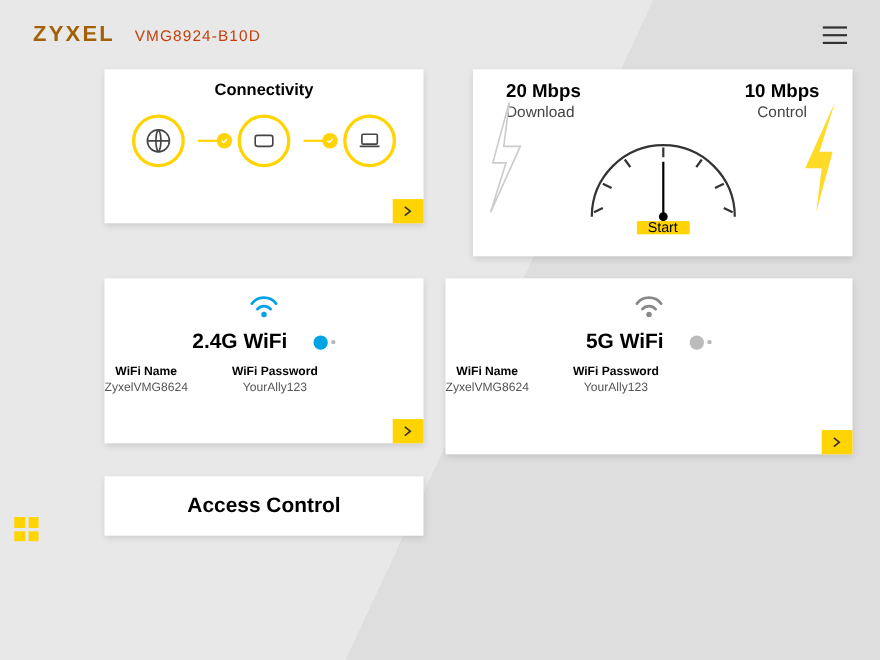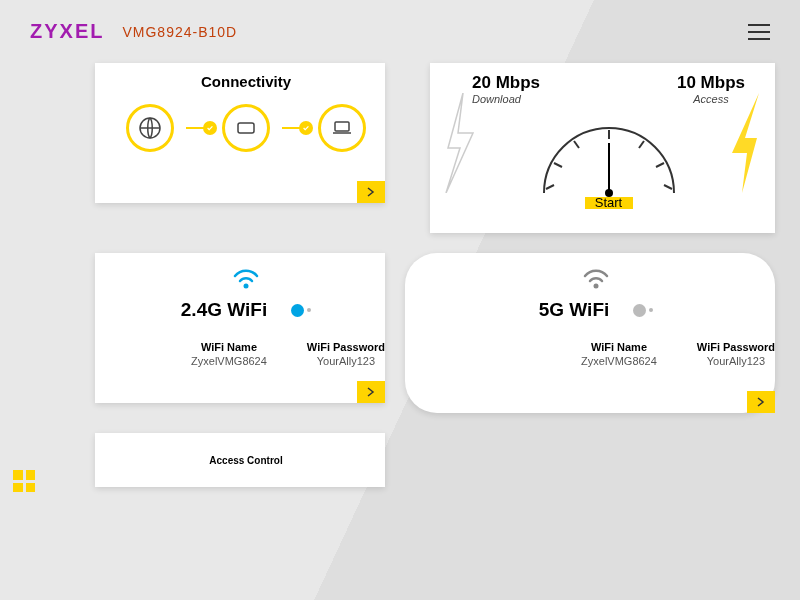--- a/index.html
+++ b/index.html
@@ -5,35 +5,34 @@
 * { box-sizing: border-box; margin: 0; padding: 0; }
 body {
   width: 800px; height: 600px;
   font-family: Arial, Helvetica, sans-serif;
   background: linear-gradient(115deg, #e8e8e8 0%, #e8e8e8 55%, #dedede 55%, #dedede 100%);
   position: relative; overflow: hidden;
 }
 .header {
   display: flex; align-items: center; padding: 20px 30px 10px;
 }
-.brand { font-weight: 900; font-size: 20px; letter-spacing: 2px; color: #a21caf; }
+.brand { font-weight: 900; font-size: 20px; letter-spacing: 2px; color: #a16207; }
 .model { font-size: 14px; color: #c2410c; margin-left: 18px; letter-spacing: 1px; }
 .menu-icon { margin-left: auto; cursor: pointer; display:flex; flex-direction:column; gap:5px; }
 .menu-icon span{ display:block; width:22px; height:2px; background:#333; }
 
 .grid {
   display: grid;
   grid-template-columns: 290px 370px;
   gap: 20px;
   padding: 10px 0 0 95px;
 }
 .card {
   background: #fff; position: relative;
   box-shadow: 0 2px 6px rgba(0,0,0,.12);
-  padding-left: 12px;
 }
 .card-title { font-weight: 700; font-size: 15px; text-align: center; padding: 10px 0 8px; }
 .card-action {
   position: absolute; bottom: 0; right: 0;
   width: 28px; height: 22px; background: #ffd400;
   display:flex; align-items:center; justify-content:center; cursor:pointer;
 }
 .card-action svg{width:10px;height:10px;}
 
 
@@ -46,46 +45,46 @@
 .circ svg{width:24px;height:24px;stroke:#444;fill:none;stroke-width:1.5;}
 .link-line{width:24px;height:2px;background:#ffd400;position:relative;}
 .dot{width:14px;height:14px;background:#ffd400;border-radius:50%;position:absolute;top:-6px;display:flex;align-items:center;justify-content:center;}
 .dot.right{right:-7px;}
 .dot svg{width:8px;height:8px;}
 
 
 .speed{height:170px;margin-left:25px;}
 .speed-top{display:flex;justify-content:space-between;padding:10px 30px 0;}
 .sv{font-weight:700;font-size:17px;}
-.sl{font-size:11px;color:#444;font-style:italic;}
+.sl{font-size:14px;color:#444;}
 .gauge-wrap{position:relative;display:flex;justify-content:center;}
 .start-lbl{font-weight:400;font-size:13px;margin-top:-2px;text-align:center;}
 .start-hl{position:absolute;bottom:1px;left:50%;transform:translateX(-50%);width:48px;height:12px;background:#ffd400;z-index:0;}
 .start-txt{position:relative;z-index:1;}
 .bolt{position:absolute;}
 .bolt.l{left:8px;top:30px;}
 .bolt.r{right:8px;top:30px;}
 
 
 .wifi{height:150px;text-align:center;}
-.wifi5{height:160px;border-radius:32px;}
+.wifi5{height:160px;}
 .wifi-icon{margin:14px auto 6px;}
 .wifi-title{font-weight:700;font-size:19px;display:inline-flex;align-items:center;gap:24px;}
 .toggle{display:inline-flex;align-items:center;gap:3px;}
 .tcirc{width:13px;height:13px;border-radius:50%;}
 .tdot{width:4px;height:4px;border-radius:50%;background:#b8b8b8;}
 .tcirc.on{background:#00a4e4;}
 .tcirc.off{background:#bbb;}
-.wifi-grid{display:flex;justify-content:flex-end;gap:40px;margin-top:20px;}
+.wifi-grid{display:flex;justify-content:flex-start;gap:40px;margin-top:10px;}
 .wlabel{font-weight:700;font-size:11px;}
 .wval{font-size:11px;color:#555;margin-top:2px;}
 
 
 .acc{height:54px;display:flex;align-items:center;justify-content:center;}
-.acc-title{font-weight:700;font-size:10px;}
+.acc-title{font-weight:700;font-size:19px;}
 
 
 .tiles-icon{position:absolute;left:13px;bottom:108px;width:22px;height:22px;display:grid;grid-template-columns:1fr 1fr;gap:3px;cursor:pointer;}
 .tiles-icon span{background:#ffd400;}
 </style>
 </head>
 <body>
 
 <div class="header">
   <div class="brand">ZYXEL</div>
@@ -142,21 +141,21 @@
   </div>
 
   <div class="card speed">
     <div class="speed-top">
       <div>
         <div class="sv">20 Mbps</div>
         <div class="sl">Download</div>
       </div>
       <div style="text-align:center">
         <div class="sv">10 Mbps</div>
-        <div class="sl">Access</div>
+        <div class="sl">Control</div>
       </div>
     </div>
     <svg class="bolt l" width="40" height="100" viewBox="0 0 40 100">
         <path d="M25 0 L10 55 L22 55 L8 100 L35 40 L20 40 Z" fill="none" stroke="#ccc" stroke-width="1.5"></path>
       </svg>
     <svg class="bolt r" width="40" height="100" viewBox="0 0 40 100">
         <path d="M15 100 L30 45 L18 45 L32 0 L5 60 L20 60 Z" fill="#ffd400" opacity=".85"></path>
       </svg>
     <div class="gauge-wrap">
       <svg width="170" height="92" viewBox="0 0 170 92">

